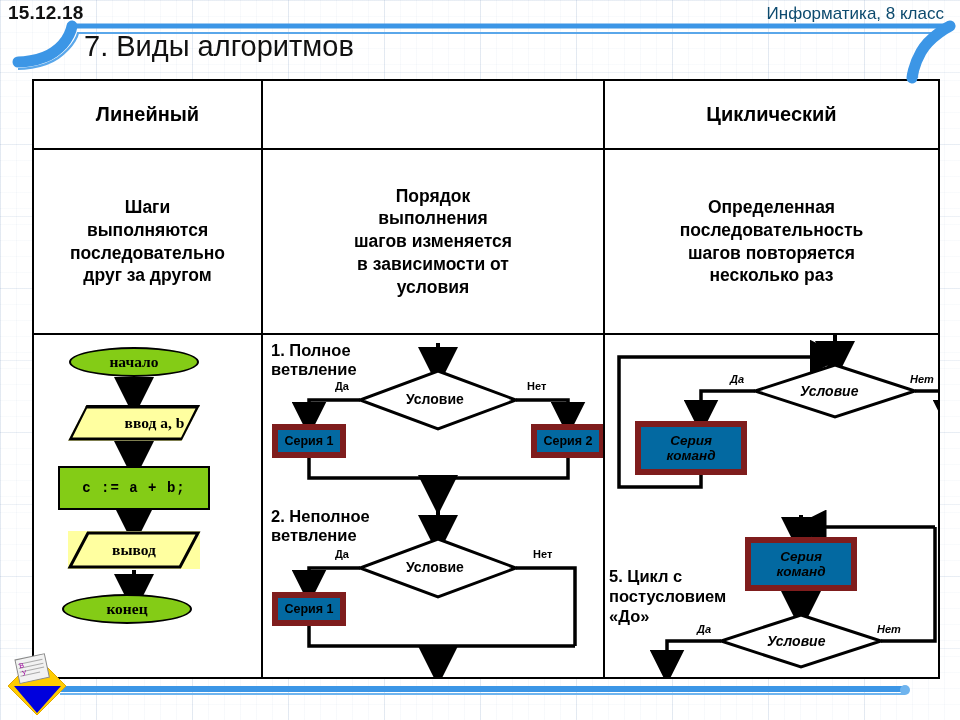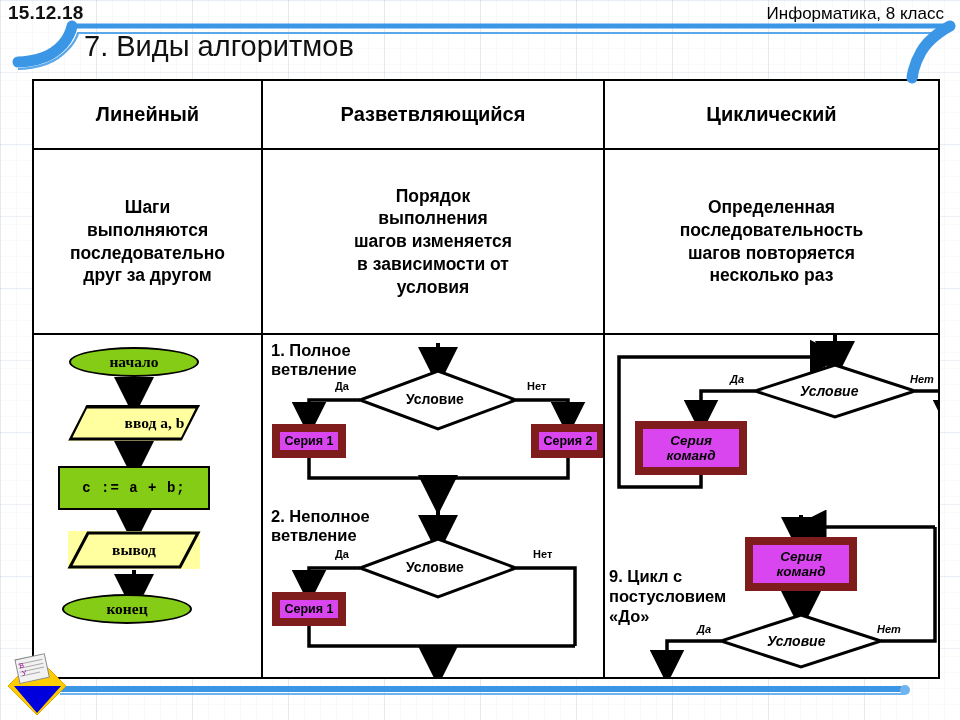--- a/index.html
+++ b/index.html
@@ -22,21 +22,21 @@
   }
 
   
   #date-label{
     position:absolute;left:8px;top:2px;
     font-size:19px;font-weight:bold;letter-spacing:.2px;
     color:#111;z-index:6;
   }
   #subject-label{
     position:absolute;right:16px;top:4px;
-    font-size:17px;color:#000000;z-index:6;
+    font-size:17px;color:#0c4a6e;z-index:6;
   }
   #slide-title{
     position:absolute;left:84px;top:30px;
     font-size:29px;color:#111;z-index:6;white-space:nowrap;
   }
   #header-deco{position:absolute;left:0;top:0;width:960px;height:90px;z-index:4;}
 
   
   #table-wrap{
     position:absolute;left:32px;top:79px;width:908px;height:600px;
@@ -58,21 +58,21 @@
   }
   .desc-text{font-size:17.5px;font-weight:bold;line-height:1.30;text-align:center;}
   .body-cell{position:absolute;left:0;right:0;top:254px;bottom:0;overflow:hidden;}
 
   
   .shape{position:absolute;box-sizing:border-box;display:flex;
          align-items:center;justify-content:center;text-align:center;}
   .yellow{background:#84cc16;border:2px solid #000;}
   .term{border-radius:50%/50%;}
   .para{background:#ffffa0;}
-  .rect-w{background:#d946ef;border:8px solid #7f1d1d;}
+  .rect-w{background:#0369a1;border:6px solid #7f1d1d;}
   .lbl{font-size:14px;font-weight:bold;}
   .lbl-serif{font-family:"Liberation Serif", serif;font-size:15.5px;font-weight:bold;}
   .mono{font-family:"Liberation Mono", monospace;font-size:14px;font-weight:bold;letter-spacing:1px;}
   .tiny{position:absolute;font-size:11px;font-weight:bold;}
   .tiny-it{position:absolute;font-size:11px;font-weight:bold;font-style:italic;}
   .secthead{position:absolute;font-size:16.5px;font-weight:bold;line-height:1.18;}
   .cyc-note{position:absolute;font-size:16.5px;font-weight:bold;line-height:1.2;}
   .ital{font-style:italic;font-weight:bold;}
   svg{position:absolute;left:0;top:0;overflow:visible;}
   #corner-icon{position:absolute;left:6px;top:655px;width:62px;height:62px;z-index:7;}
@@ -152,21 +152,20 @@
       </div>
       <div class="lbl-serif" style="position:absolute;left:101px;top:236px;z-index:4;">с</div>
 
       <div class="shape yellow term lbl-serif" style="left:28px;top:259px;width:130px;height:30px;">
         <span>конец</span>
       </div>
     </div>
   </div>
 
   <div class="col" style="left:229px;width:340px;">
-    <div class="hdr-cell">Разветвляющийся</div>
     <div class="desc-cell">
       <div class="desc-text" style="white-space:pre-line;">Порядок
 выполнения
 шагов изменяется
 в зависимости от
 условия</div>
     </div>
     <div class="body-cell">
 
       <div class="secthead" style="left:8px;top:6px;white-space:pre-line;">1. Полное
@@ -254,21 +253,21 @@
 
       <div class="shape rect-w" style="left:140px;top:202px;width:112px;height:54px;flex-direction:column;">
         <span class="ital" style="font-size:13.5px;">Серия</span>
         <span class="ital" style="font-size:13.5px;">команд</span>
       </div>
 
       <div class="ital" style="position:absolute;left:162px;top:298px;font-size:14px;">Условие</div>
       <div class="tiny-it" style="left:92px;top:288px;">Да</div>
       <div class="tiny-it" style="left:272px;top:288px;">Нет</div>
 
-      <div class="cyc-note" style="left:4px;top:232px;white-space:pre-line;">9. Цикл с
+      <div class="cyc-note" style="left:4px;top:232px;white-space:pre-line;">5. Цикл с
 постусловием
 «До»</div>
     </div>
   </div>
 </div>
 
 <svg id="bottom-rule" viewBox="0 0 960 14">
   <line x1="60" y1="5" x2="905" y2="5" stroke="#3C96E6" stroke-width="6"></line>
   <line x1="60" y1="10" x2="905" y2="10" stroke="#6FB4EE" stroke-width="2"></line>
   <circle cx="905" cy="6" r="5" fill="#6FB4EE"></circle>

